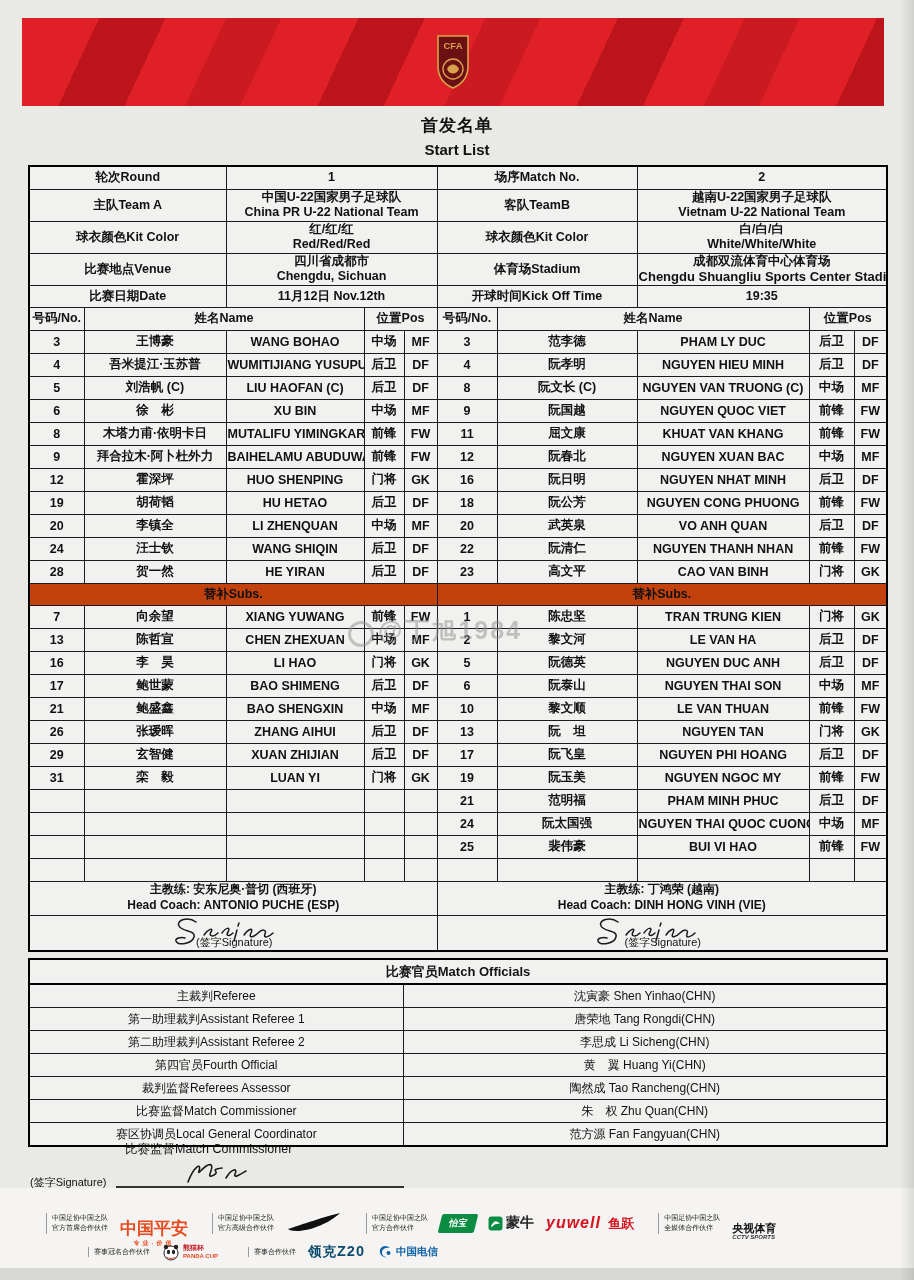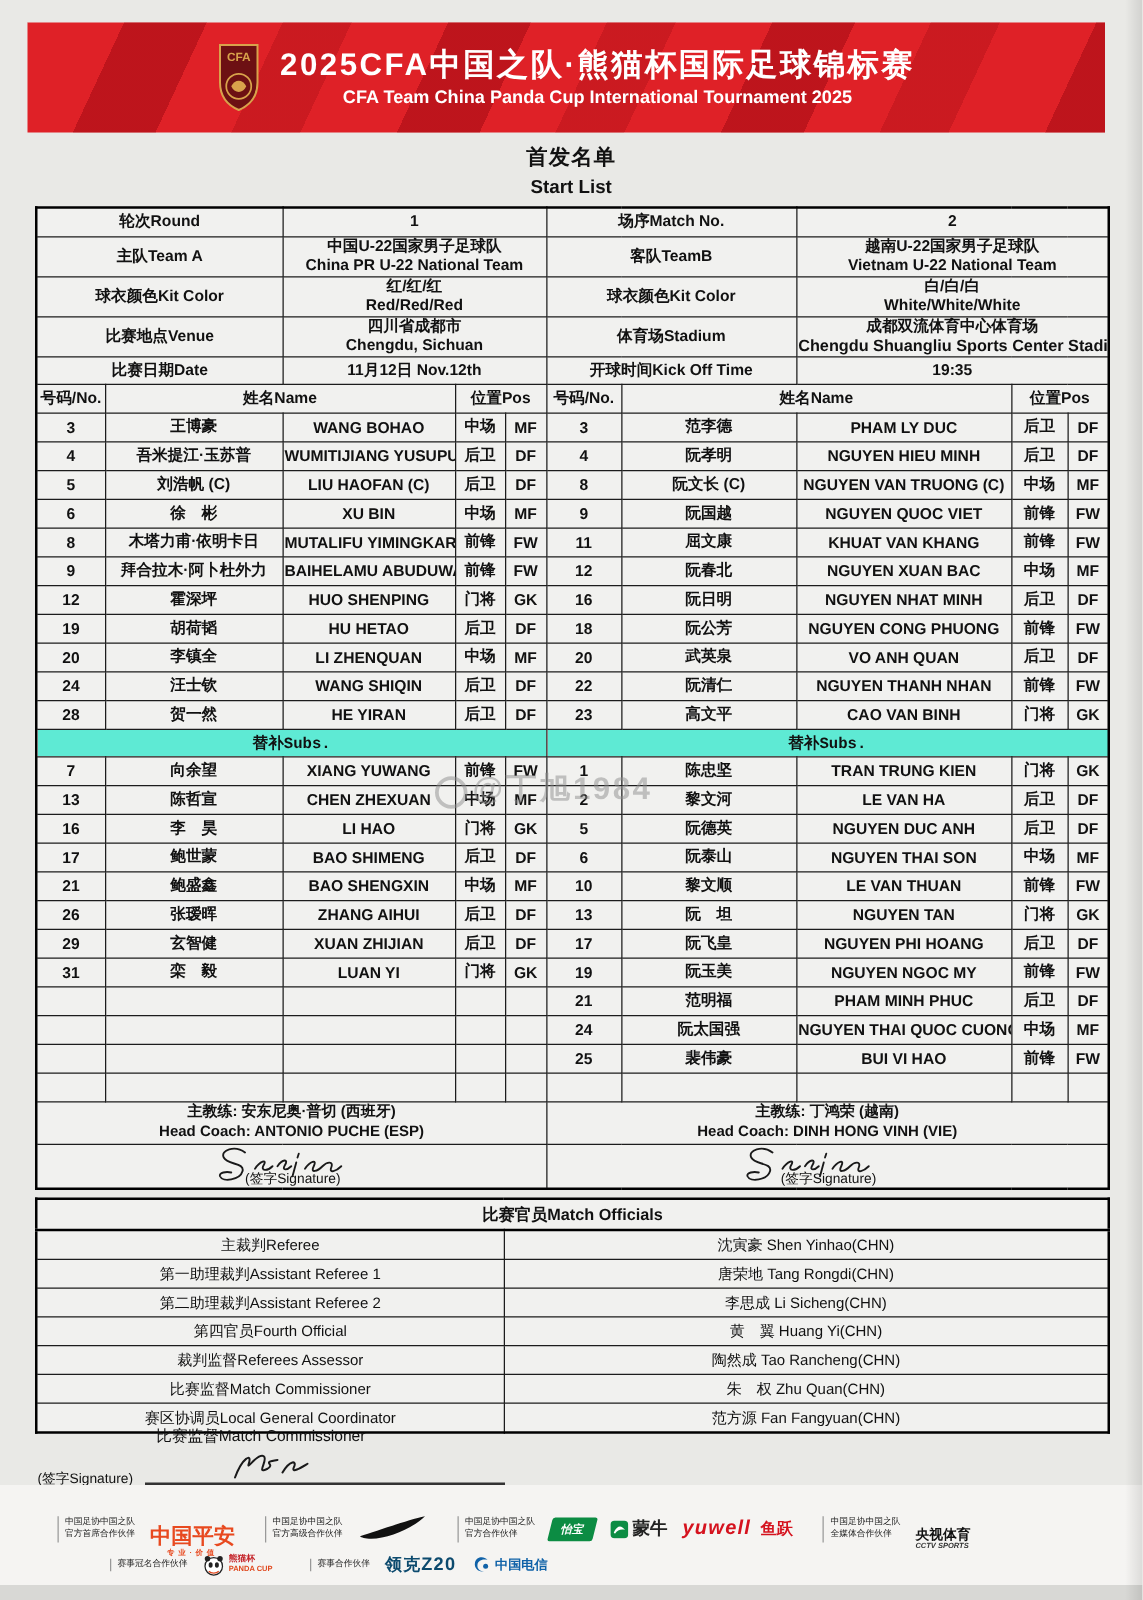--- a/index.html
+++ b/index.html
@@ -34,21 +34,21 @@
   #main-table td{border:1px solid #1c1c1c;text-align:center;padding:0 1px;font-size:12.5px;overflow:hidden;white-space:nowrap;}
   .mi-r0{height:23px}.mi-r1{height:32px}.mi-r2{height:32px}.mi-r3{height:32px}.mi-r4{height:22px}
   .mi-value div{line-height:1.2;}
   .mi-value .tiny{font-size:13px;}
   tr.ph{height:23px}
   tr.ph td{border-top:2px solid #000;font-size:12.5px;}
   tr.pr{height:23px}
   tr.pr td.en{font-size:11px;}
   tr.pr td.cn{font-size:12.5px;}
   tr.subs-row{height:22px}
-  tr.subs-row td{background:#5eead4;text-align:left;padding-left:4px;font-size:12.5px;font-family:Liberation Mono, monospace;}
+  tr.subs-row td{background:#c2410c;text-align:left;padding-left:4px;font-size:12.5px;}
   tr.coach-row{height:34px}
   tr.coach-row td{border-top:2px solid #000;}
   tr.coach-row div{line-height:1.3;font-size:12px;}
   tr.sig-row{height:36px}
   tr.sig-row td{border-top:2px solid #000;text-align:left;vertical-align:bottom;position:relative;}
   .sig-label{font-weight:normal;font-size:11px;padding-left:2px;}
   .sig-scribble{position:absolute;left:34%;bottom:2px;}
   
   #officials-table{position:absolute;left:28px;top:958px;width:858px;border:2px solid #000;}
   #officials-table td{border:1px solid #1c1c1c;text-align:center;font-size:12px;height:22px;padding:0;}
@@ -90,24 +90,20 @@
 </head>
 <body>
 
 <div class="banner">
   <svg width="34" height="56" viewBox="0 0 34 56">
     <path d="M2 2 h30 v30 c0 13 -8 19 -15 22 c-7 -3 -15 -9 -15 -22 Z" fill="#6d1013" stroke="#d8a24b" stroke-width="1.6"></path>
     <text x="17" y="15" font-size="9.5" font-weight="bold" fill="#d8a24b" text-anchor="middle">CFA</text>
     <circle cx="17" cy="35" r="10" fill="none" stroke="#d8a24b" stroke-width="1.4"></circle>
     <path d="M11 35 c2.5 -6 9.5 -6 12 0 c-2.5 6 -9.5 6 -12 0 Z" fill="#d8a24b"></path>
   </svg>
-  <div class="banner-text">
-    <div class="banner-title-cn">2025CFA中国之队·熊猫杯国际足球锦标赛</div>
-    <div class="banner-title-en">CFA Team China Panda Cup International Tournament 2025</div>
-  </div>
 </div>
 
 <div class="page-title">
   <div class="cn">首发名单</div>
   <div class="en">Start List</div>
 </div>
 
 <table id="main-table">
   <colgroup>
     <col style="width:55px">

